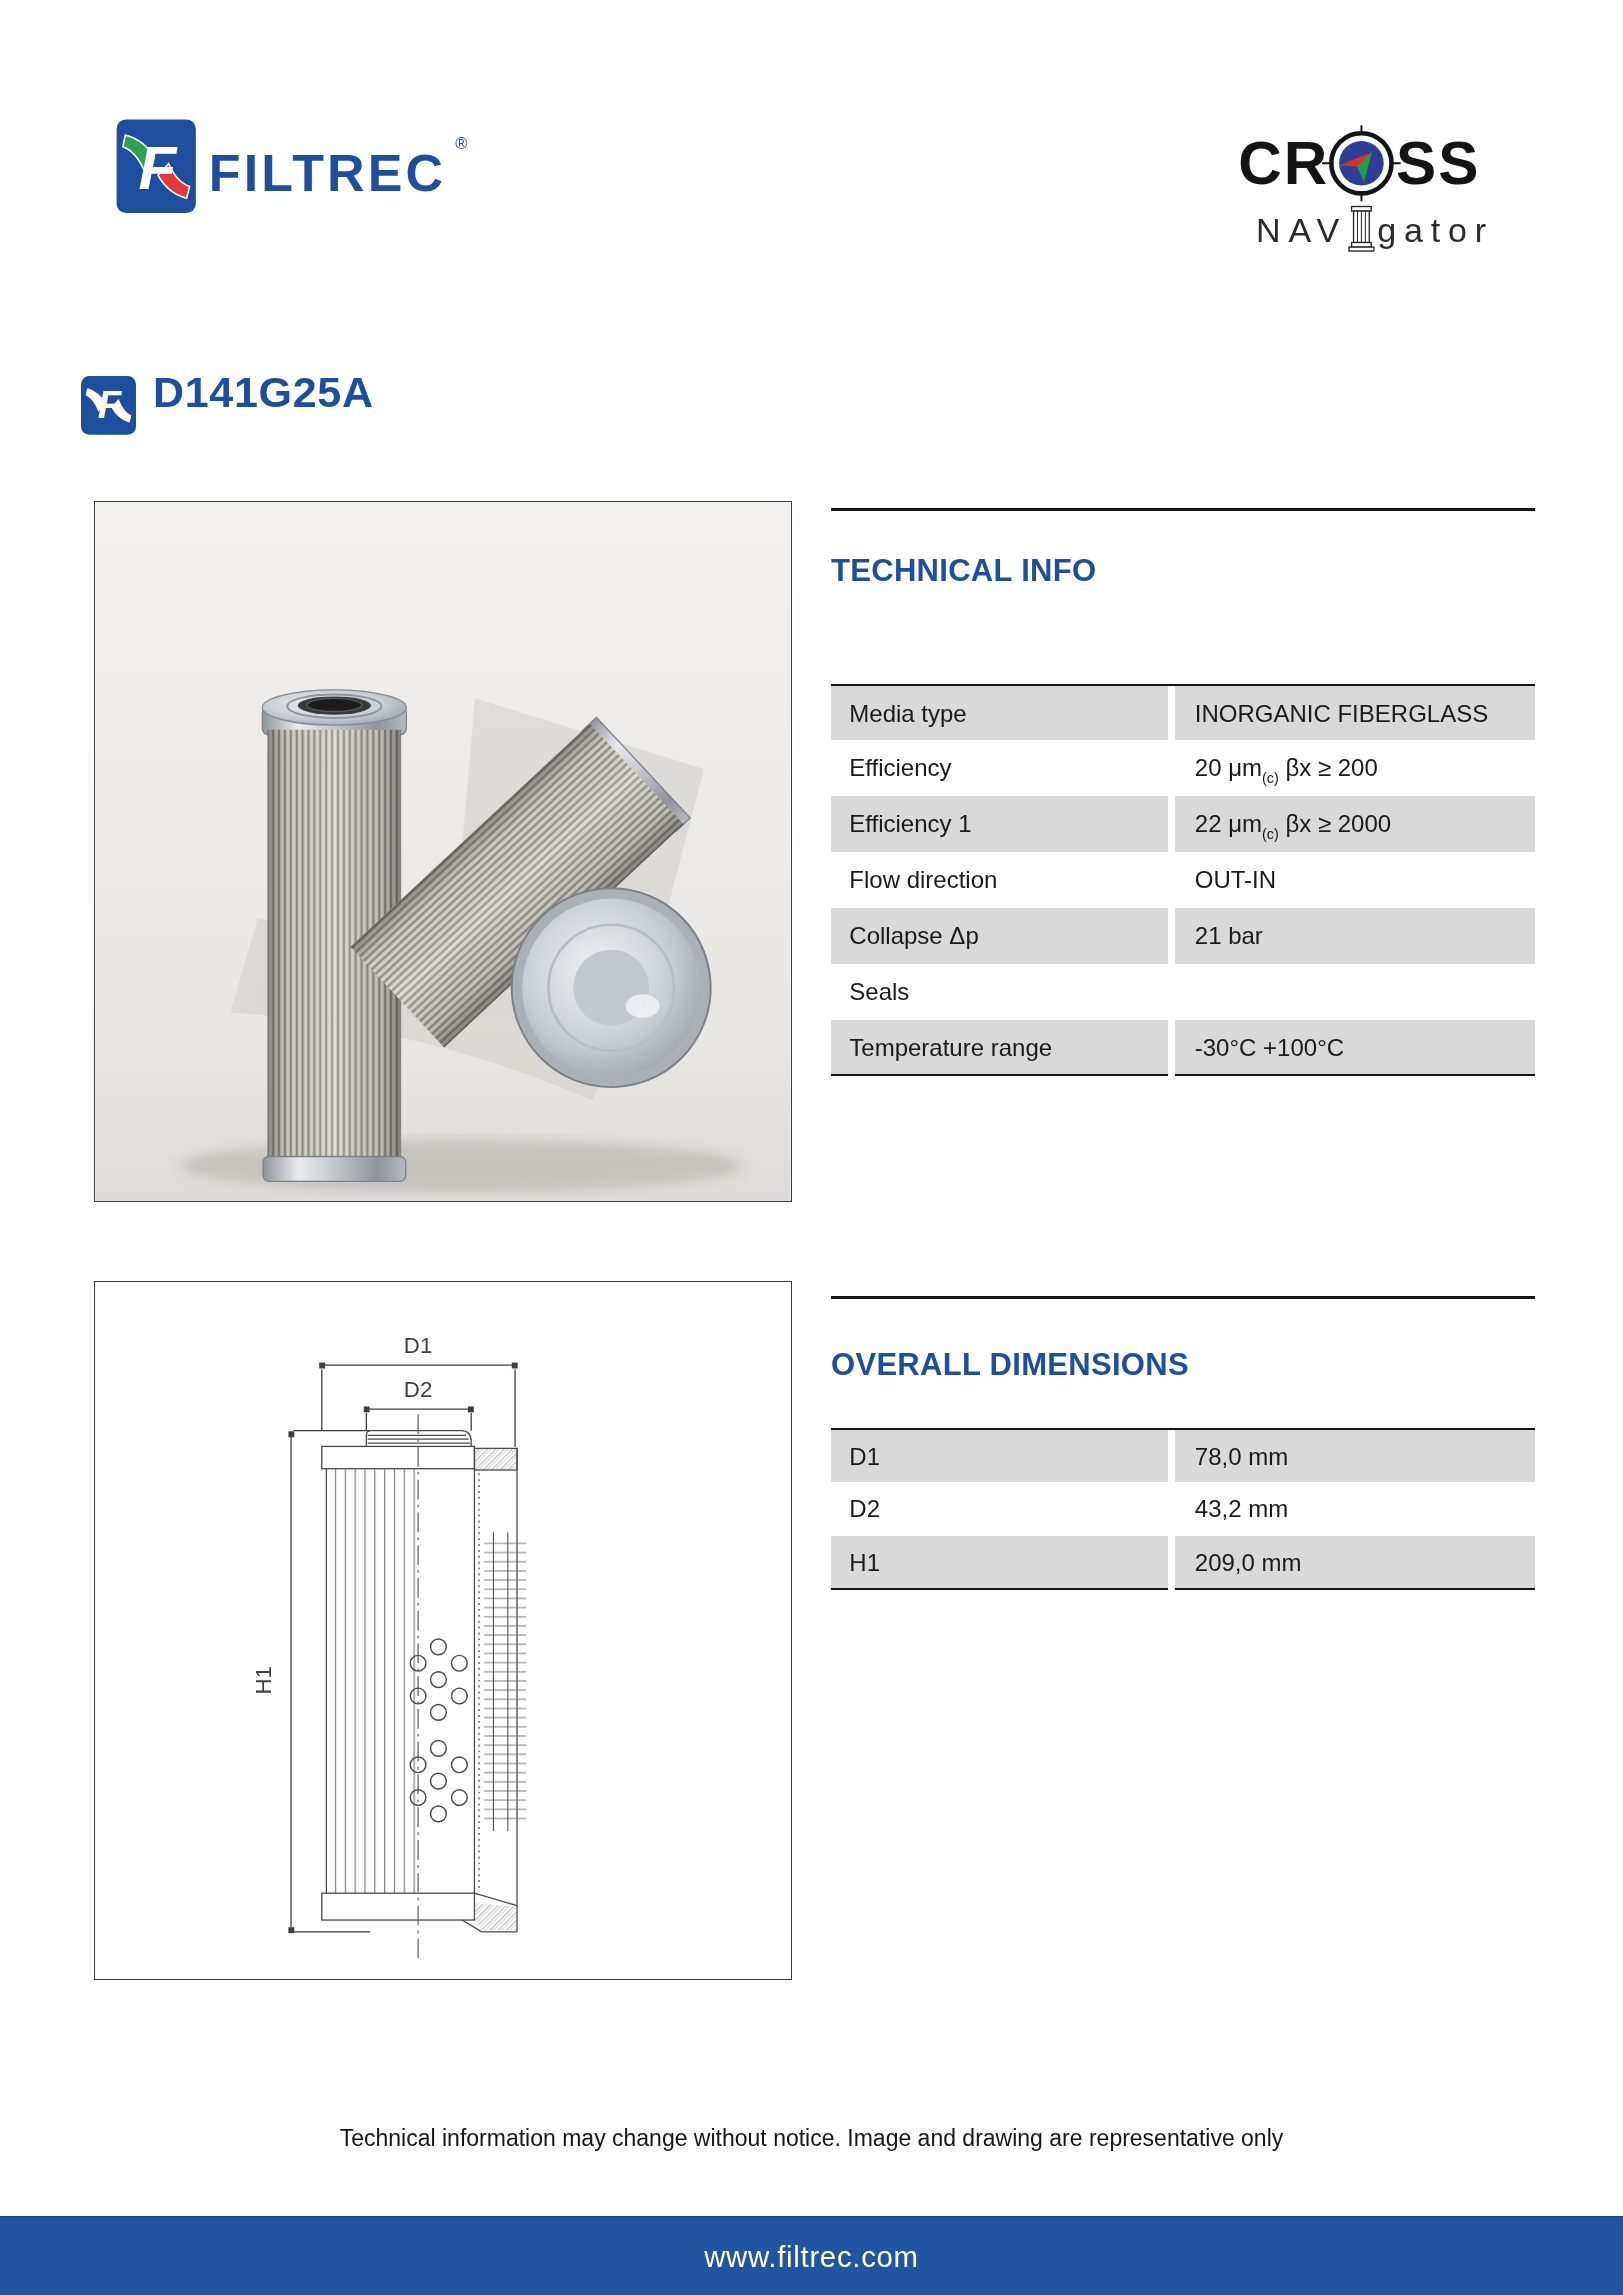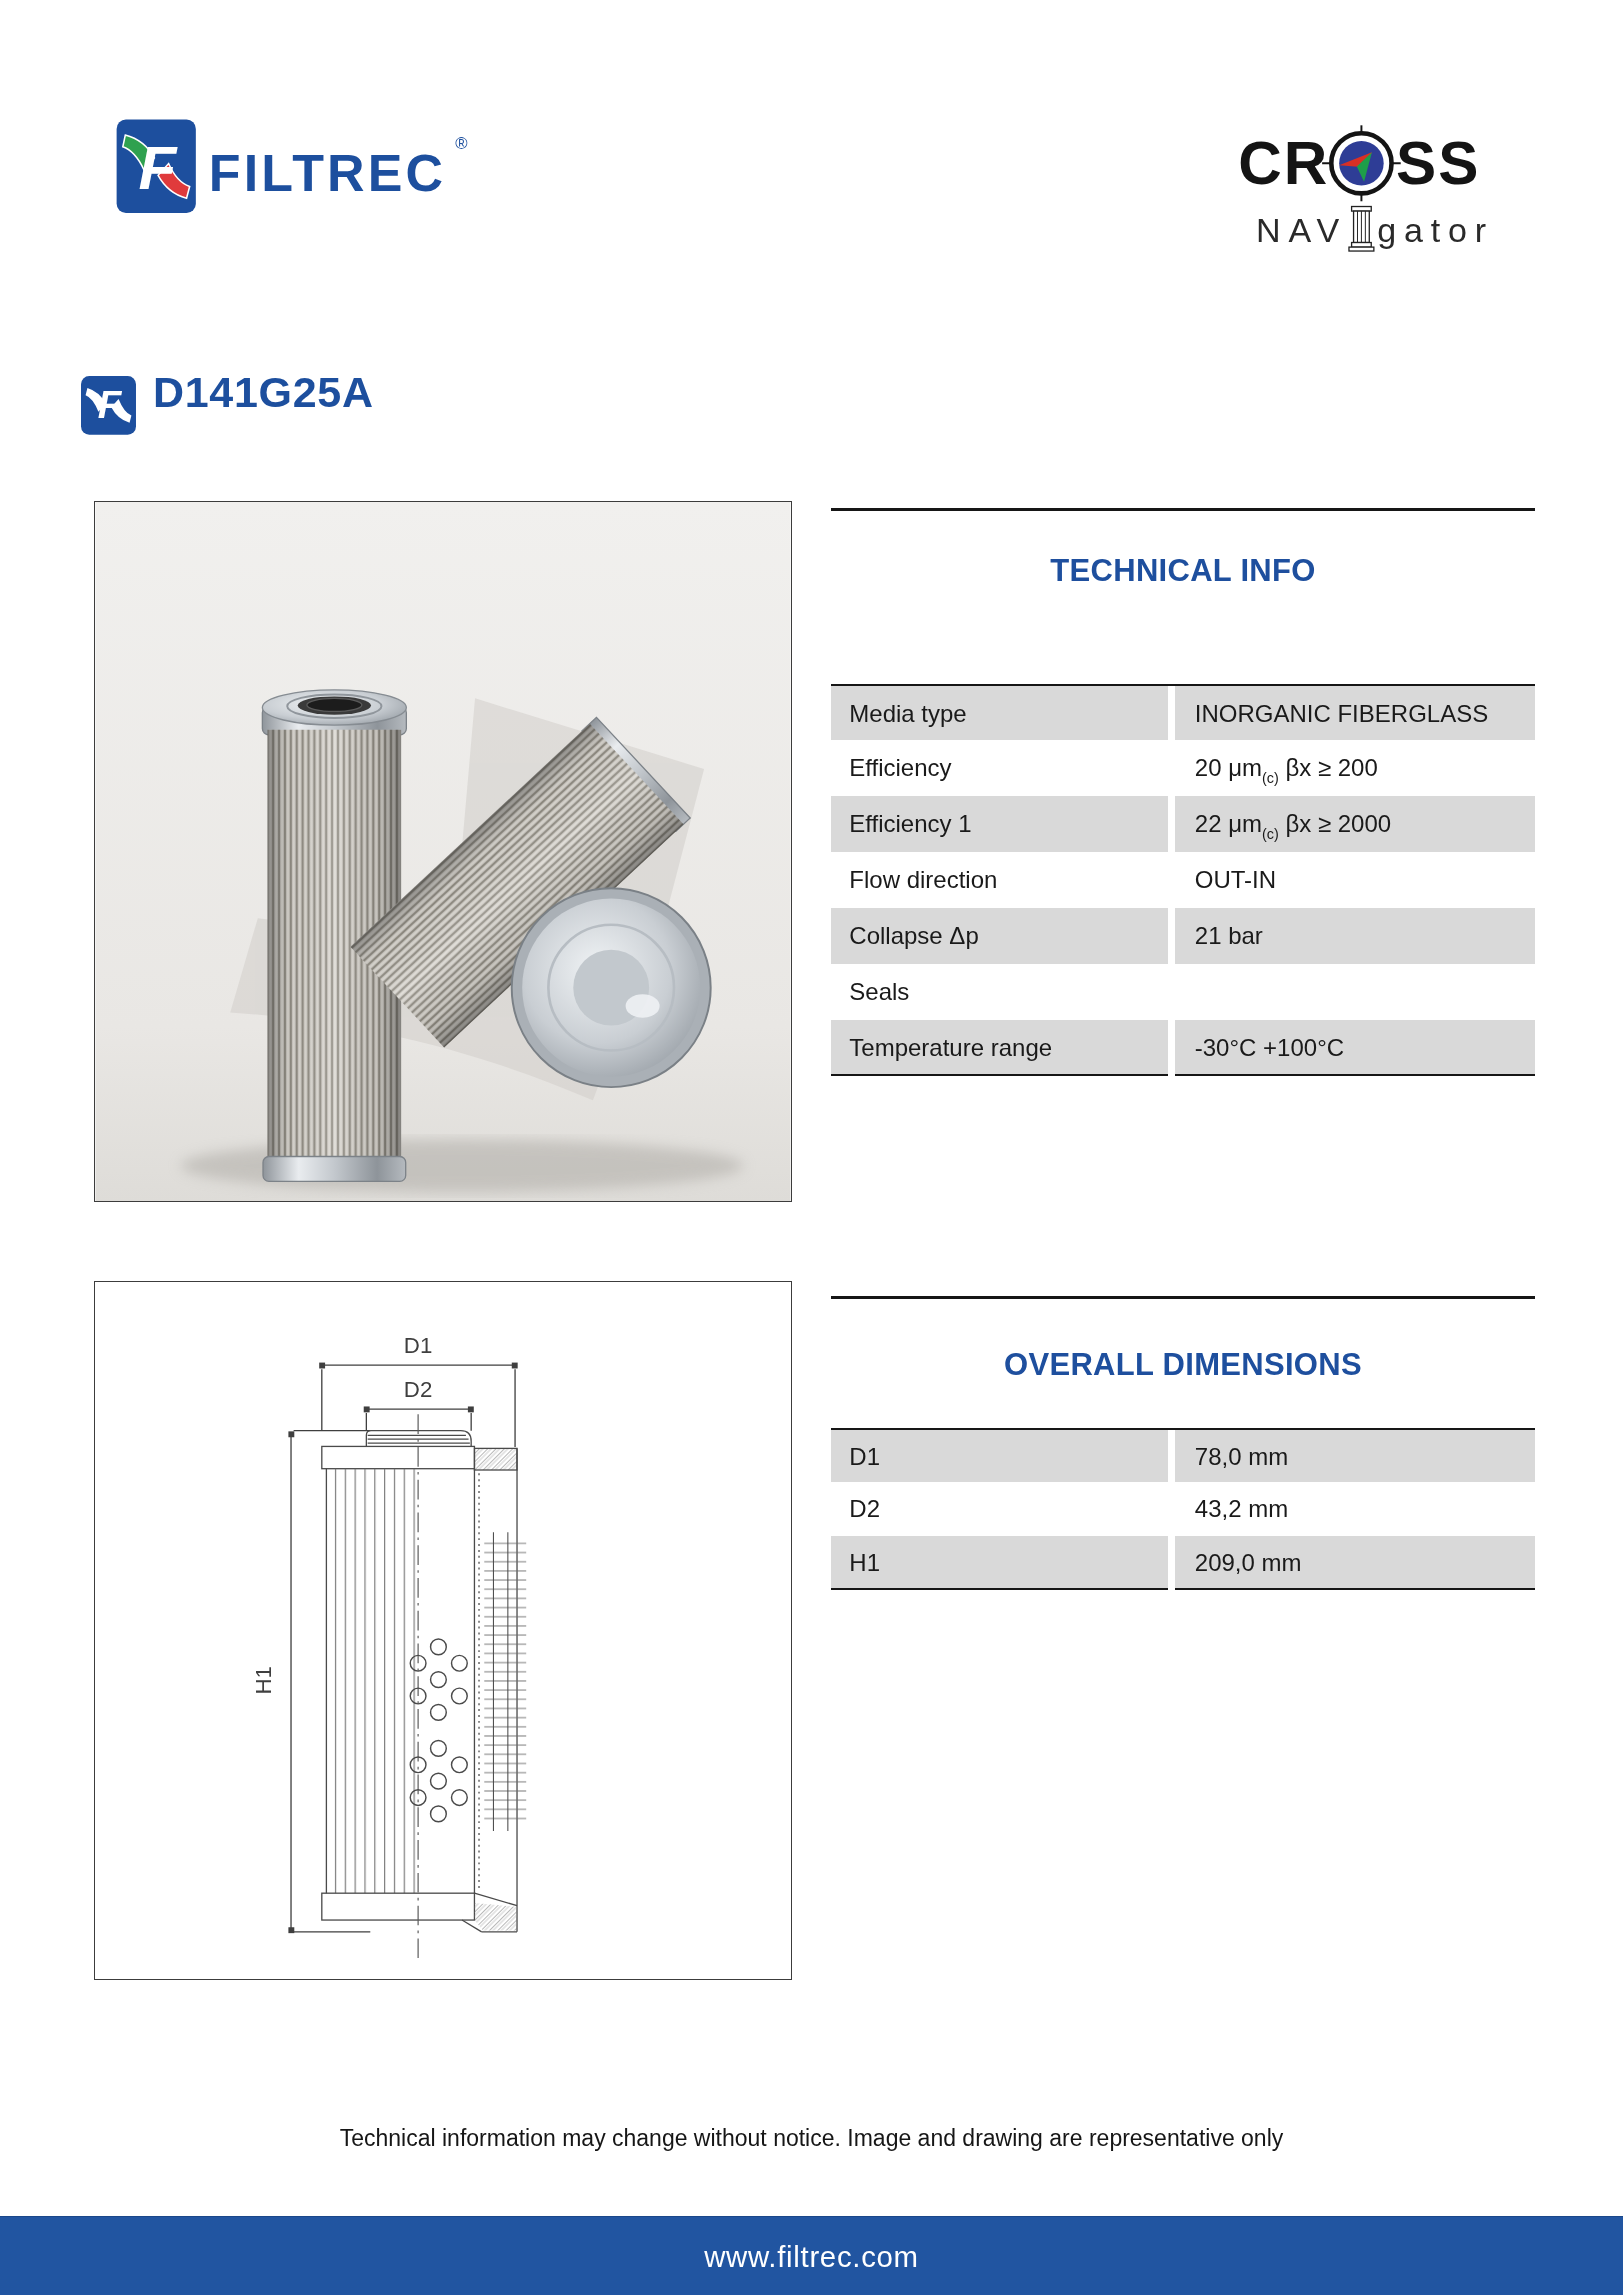--- a/index.html
+++ b/index.html
@@ -19,21 +19,21 @@
   
   .frame { border:1.3px solid #3c3c3c; background:#fff; }
   #photo-box   { left:94px; top:501px;  width:698px; height:701px; }
   #drawing-box { left:94px; top:1281px; width:698px; height:699px; }
   #photo-box svg, #drawing-box svg { display:block; width:100%; height:100%; }
 
   
   .sec-rule { left:831px; width:704px; height:2.6px; background:#161616; }
   #tech-rule { top:508px; }
   #dims-rule { top:1296px; }
-  .sec-head { left:831px; width:704px; text-align:center; font-weight:bold;
+  .sec-head { left:831px; width:704px; text-align:left; font-weight:bold;
      font-size:31px; color:#1e4f9e; letter-spacing:0.3px; }
   #tech-head { top:553px; }
   #dims-head { top:1347px; }
 
   
   .dtable { left:831px; width:704px; }
   #tech-table { top:684px; }
   #dims-table { top:1428px; }
   .trow { display:flex; }
   .trow .c1 { width:337px; padding-left:18.3px; }

